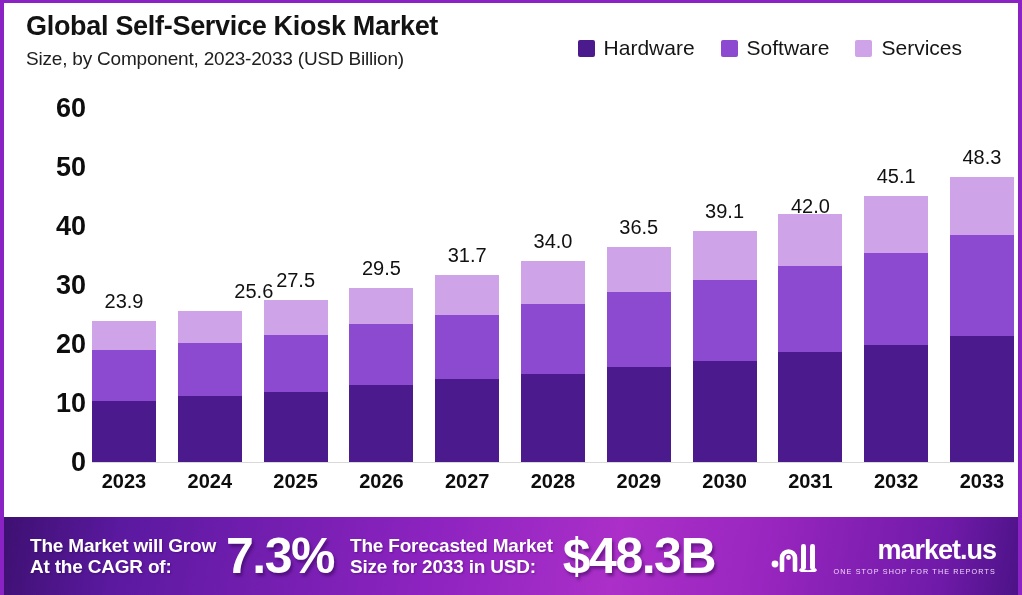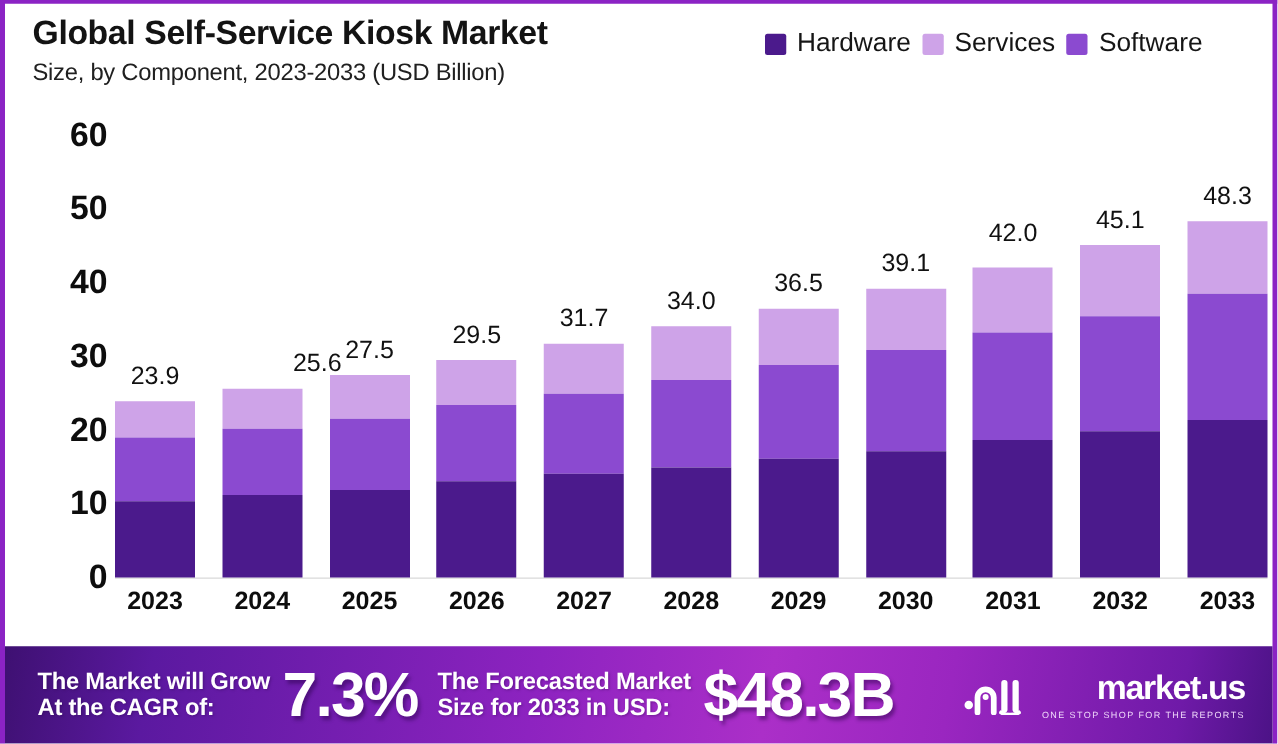--- a/index.html
+++ b/index.html
@@ -28,22 +28,22 @@
   .title-block { position: absolute; left: 22px; top: 8px; }
   .chart-title {
     font-size: 27px; font-weight: bold; color: #131313;
     letter-spacing: -0.3px; white-space: nowrap;
   }
   .chart-subtitle {
     font-size: 19px; color: #202020; margin-top: 6px;
     letter-spacing: -0.2px; white-space: nowrap;
   }
   .legend {
-    position: absolute; right: 64px; top: 20px;
-    display: flex; align-items: center; gap: 9px;
+    position: absolute; right: 64px; top: 33px;
+    display: flex; align-items: center; gap: 26px;
   }
   .legend-item { display: flex; align-items: center; gap: 9px; }
   .legend-swatch { width: 17px; height: 17px; border-radius: 2px; display: block; }
   .legend-label { font-size: 21px; color: #151515; white-space: nowrap; }
 
   
   .plot { position: absolute; left: 0; top: 92px; width: 1022px; height: 425px; }
   .y-axis { position: absolute; left: 30px; top: 0; width: 52px; height: 380px; }
   .y-tick {
     position: absolute; right: 0; transform: translateY(-50%);
@@ -130,26 +130,26 @@
     <div class="title-block">
       <div class="chart-title">Global Self-Service Kiosk Market</div>
       <div class="chart-subtitle">Size, by Component, 2023-2033 (USD Billion)</div>
     </div>
     <div class="legend">
       <div class="legend-item">
         <span class="legend-swatch" style="background:#4b1a8c"></span>
         <span class="legend-label">Hardware</span>
       </div>
       <div class="legend-item">
+        <span class="legend-swatch" style="background:#8b4ad0"></span>
+        <span class="legend-label">Software</span>
+      </div>
+      <div class="legend-item">
         <span class="legend-swatch" style="background:#cea3e8"></span>
         <span class="legend-label">Services</span>
-      </div>
-      <div class="legend-item">
-        <span class="legend-swatch" style="background:#8b4ad0"></span>
-        <span class="legend-label">Software</span>
       </div>
     </div>
   </div>
 
   <div class="plot">
     <div class="y-axis" id="y-axis">
         <div class="y-tick" style="top: 367px;">0</div>
         <div class="y-tick" style="top: 308px;">10</div>
         <div class="y-tick" style="top: 249px;">20</div>
         <div class="y-tick" style="top: 190px;">30</div>
@@ -201,21 +201,21 @@
           <div class="seg seg-software" style="height: 75.52px; background: rgb(139, 74, 208);"></div>
           <div class="seg seg-hardware" style="height: 94.99px; background: rgb(75, 26, 140);"></div>
         </div>
         <div class="bar-group">
           <div class="bar-total" style="bottom: 238.69px;">39.1</div>
           <div class="seg seg-services" style="height: 48.38px; background: rgb(206, 163, 232);"></div>
           <div class="seg seg-software" style="height: 81.42px; background: rgb(139, 74, 208);"></div>
           <div class="seg seg-hardware" style="height: 100.89px; background: rgb(75, 26, 140);"></div>
         </div>
         <div class="bar-group">
-          <div class="bar-total" style="bottom: 263px;">42.0</div>
+          <div class="bar-total" style="bottom: 244px;">42.0</div>
           <div class="seg seg-services" style="height: 51.33px; background: rgb(206, 163, 232);"></div>
           <div class="seg seg-software" style="height: 86.73px; background: rgb(139, 74, 208);"></div>
           <div class="seg seg-hardware" style="height: 109.74px; background: rgb(75, 26, 140);"></div>
         </div>
         <div class="bar-group">
           <div class="bar-total" style="bottom: 274.09px;">45.1</div>
           <div class="seg seg-services" style="height: 56.64px; background: rgb(206, 163, 232);"></div>
           <div class="seg seg-software" style="height: 92.63px; background: rgb(139, 74, 208);"></div>
           <div class="seg seg-hardware" style="height: 116.82px; background: rgb(75, 26, 140);"></div>
         </div>

